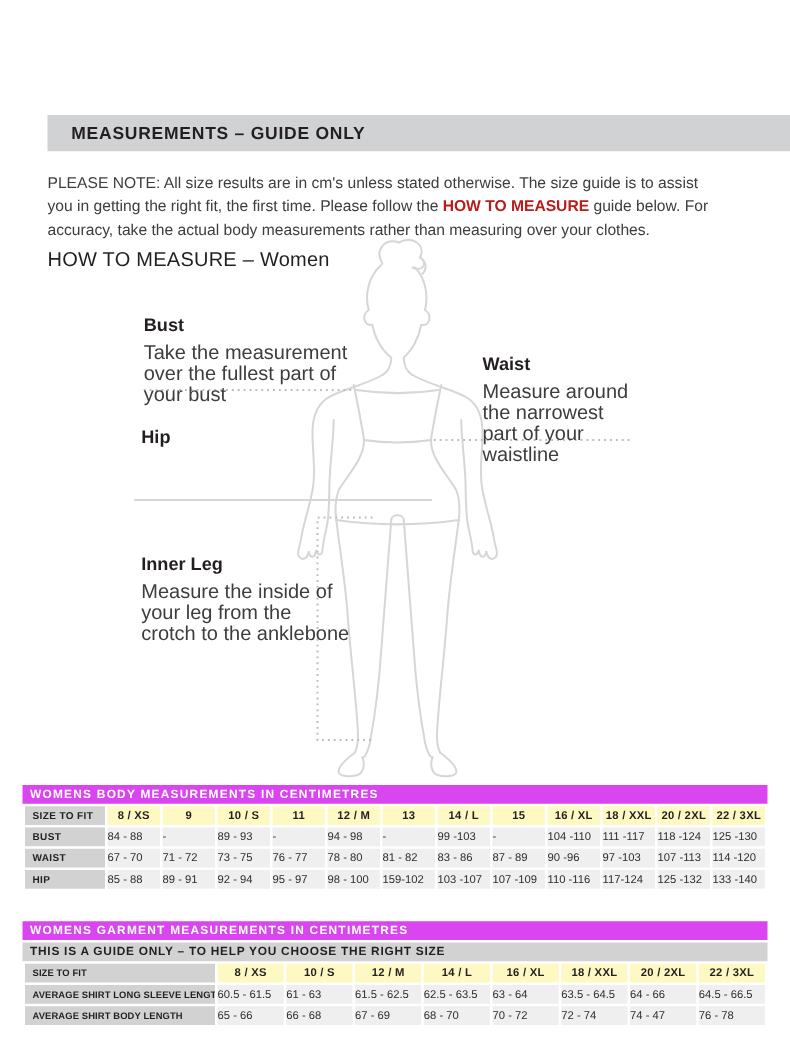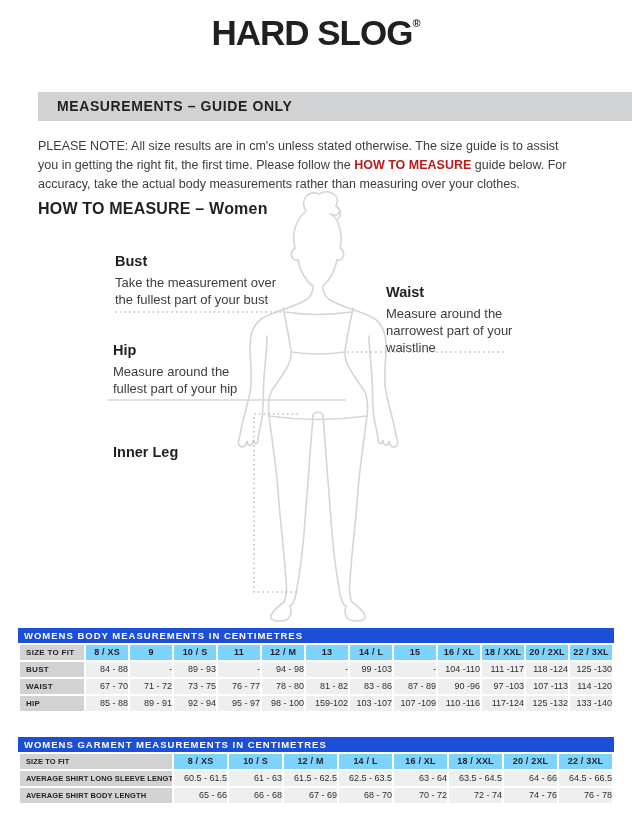--- a/index.html
+++ b/index.html
@@ -17,58 +17,57 @@
   
   .banner {
     position:absolute; left:38px; top:92px; width:624px; height:29px;
     background:#d1d2d3; font-size:14px; font-weight:bold; letter-spacing:.6px;
     line-height:29px; padding-left:19px; color:#231f20;
   }
   
   .note { position:absolute; left:38px; top:137px; width:532px; font-size:12.5px; line-height:19px; color:#3d3d3d; }
   .note b { color:#b91c1c; }
   
-  .howto { position:absolute; left:38px; top:200px; font-size:16px; font-weight:bold; letter-spacing:.2px; }
+  .howto { position:absolute; left:38px; top:200px; font-size:16px; font-weight:normal; letter-spacing:.2px; }
   
   .figure-wrap { position:absolute; left:100px; top:190px; width:420px; height:440px; }
   
   .callout { position:absolute; }
   .callout h3 { font-size:14.5px; font-weight:bold; margin-bottom:5px; color:#231f20; }
-  .callout p { font-size:13px; line-height:17px; color:#3d3d3d; }
+  .callout p { font-size:16px; line-height:17px; color:#3d3d3d; }
   .co-bust   { left:115px; top:253px; width:168px; }
   .co-waist  { left:386px; top:284px; width:128px; }
   .co-hip    { left:113px; top:342px; width:142px; }
   .co-innerleg { left:113px; top:444px; width:168px; }
   
   .tblock { position:absolute; left:18px; width:596px; }
   .tb-body { top:628px; }
   .tb-garment { top:737px; }
   .blackbar {
-    background:#1d4ed8; color:#ffffff; font-size:9.5px; font-weight:bold;
+    background:#d946ef; color:#ffffff; font-size:9.5px; font-weight:bold;
     letter-spacing:1px; height:15px; line-height:15px; padding-left:6px;
   }
   .graybar {
     background:#d2d2d2; color:#231f20; font-size:9.5px; font-weight:bold;
     letter-spacing:.6px; height:15px; line-height:15px; padding-left:6px; margin-top:2px;
   }
   table { border-collapse:separate; border-spacing:2px; table-layout:fixed; width:100%; margin-top:0px; }
   th, td { height:15px; line-height:15px; padding:0; white-space:nowrap; overflow:hidden; font-size:9px; }
-  th.szh { background:#7dd3fc; font-weight:bold; text-align:center; font-size:9px; letter-spacing:.2px; }
+  th.szh { background:#fef9c3; font-weight:bold; text-align:center; font-size:9px; letter-spacing:.2px; }
   th.lbl { background:#d2d2d2; text-align:left; padding-left:6px; font-weight:bold; letter-spacing:.3px;margin-top:30px; }
-  td { background:#efefef; text-align:right; color:#2e2e2e; }
+  td { background:#efefef; text-align:left; color:#2e2e2e; }
   .t-body th.lbl { width:64px; font-size:8px; }
   .t-garment th.lbl { width:152px; font-size:7.5px; letter-spacing:.1px; }
   .t-garment th.szh, .t-garment td { font-size:9px; }
 </style>
 </head>
 <body>
 
 <div class="logo">
   <div class="logo-inner">
-    <div class="logo-main"><span>HARD SLOG</span><sup>®</sup></div>
   </div>
 </div>
 
 <div class="banner">MEASUREMENTS – GUIDE ONLY</div>
 
 <p class="note"><span>PLEASE NOTE:  All size results are in cm's unless stated otherwise. The size guide is to assist you in getting the right fit, the first time. Please follow the </span><b>HOW TO MEASURE</b><span> guide below. For accuracy, take the actual body measurements rather than measuring over your clothes.</span></p>
 
 <h2 class="howto">HOW TO MEASURE – Women</h2>
 
 <div class="figure-wrap">
@@ -115,24 +114,24 @@
 <div class="callout co-bust">
   <h3>Bust</h3>
   <p>Take the measurement over the fullest part of your bust</p>
 </div>
 <div class="callout co-waist">
   <h3>Waist</h3>
   <p>Measure around the narrowest part of your waistline</p>
 </div>
 <div class="callout co-hip">
   <h3>Hip</h3>
-  <p>Measure around the fullest part of your hip</p>
 </div>
 <div class="callout co-innerleg">
   <h3>Inner Leg</h3>
+  <p>Measure the inside of your leg from the crotch to the anklebone</p>
 </div>
 
 <div class="tblock tb-body">
   <div class="blackbar">WOMENS BODY MEASUREMENTS IN CENTIMETRES</div>
   <table class="t-body">
       <thead>
         <tr>
           <th class="lbl">SIZE TO FIT</th>
           <th class="szh">8 / XS</th>
           <th class="szh">9</th>
@@ -193,20 +192,21 @@
           <td>117-124</td>
           <td>125 -132</td>
           <td>133 -140</td>
         </tr>
       </tbody>
     </table>
 </div>
 
 <div class="tblock tb-garment">
   <div class="blackbar">WOMENS GARMENT MEASUREMENTS IN CENTIMETRES</div>
+  <div class="graybar">THIS IS A GUIDE ONLY – TO HELP YOU CHOOSE THE RIGHT SIZE</div>
   <table class="t-garment">
       <thead>
         <tr>
           <th class="lbl">SIZE TO FIT</th>
           <th class="szh">8 / XS</th>
           <th class="szh">10 / S</th>
           <th class="szh">12 / M</th>
           <th class="szh">14 / L</th>
           <th class="szh">16 / XL</th>
           <th class="szh">18 / XXL</th>
@@ -227,18 +227,18 @@
           <td>64.5 - 66.5</td>
         </tr>
         <tr>
           <th class="lbl">AVERAGE SHIRT BODY LENGTH</th>
           <td>65 - 66</td>
           <td>66 - 68</td>
           <td>67 - 69</td>
           <td>68 - 70</td>
           <td>70 - 72</td>
           <td>72 - 74</td>
-          <td>74 - 76</td>
+          <td>74 - 47</td>
           <td>76 - 78</td>
         </tr>
       </tbody>
     </table>
 </div>
 
 </body></html>

